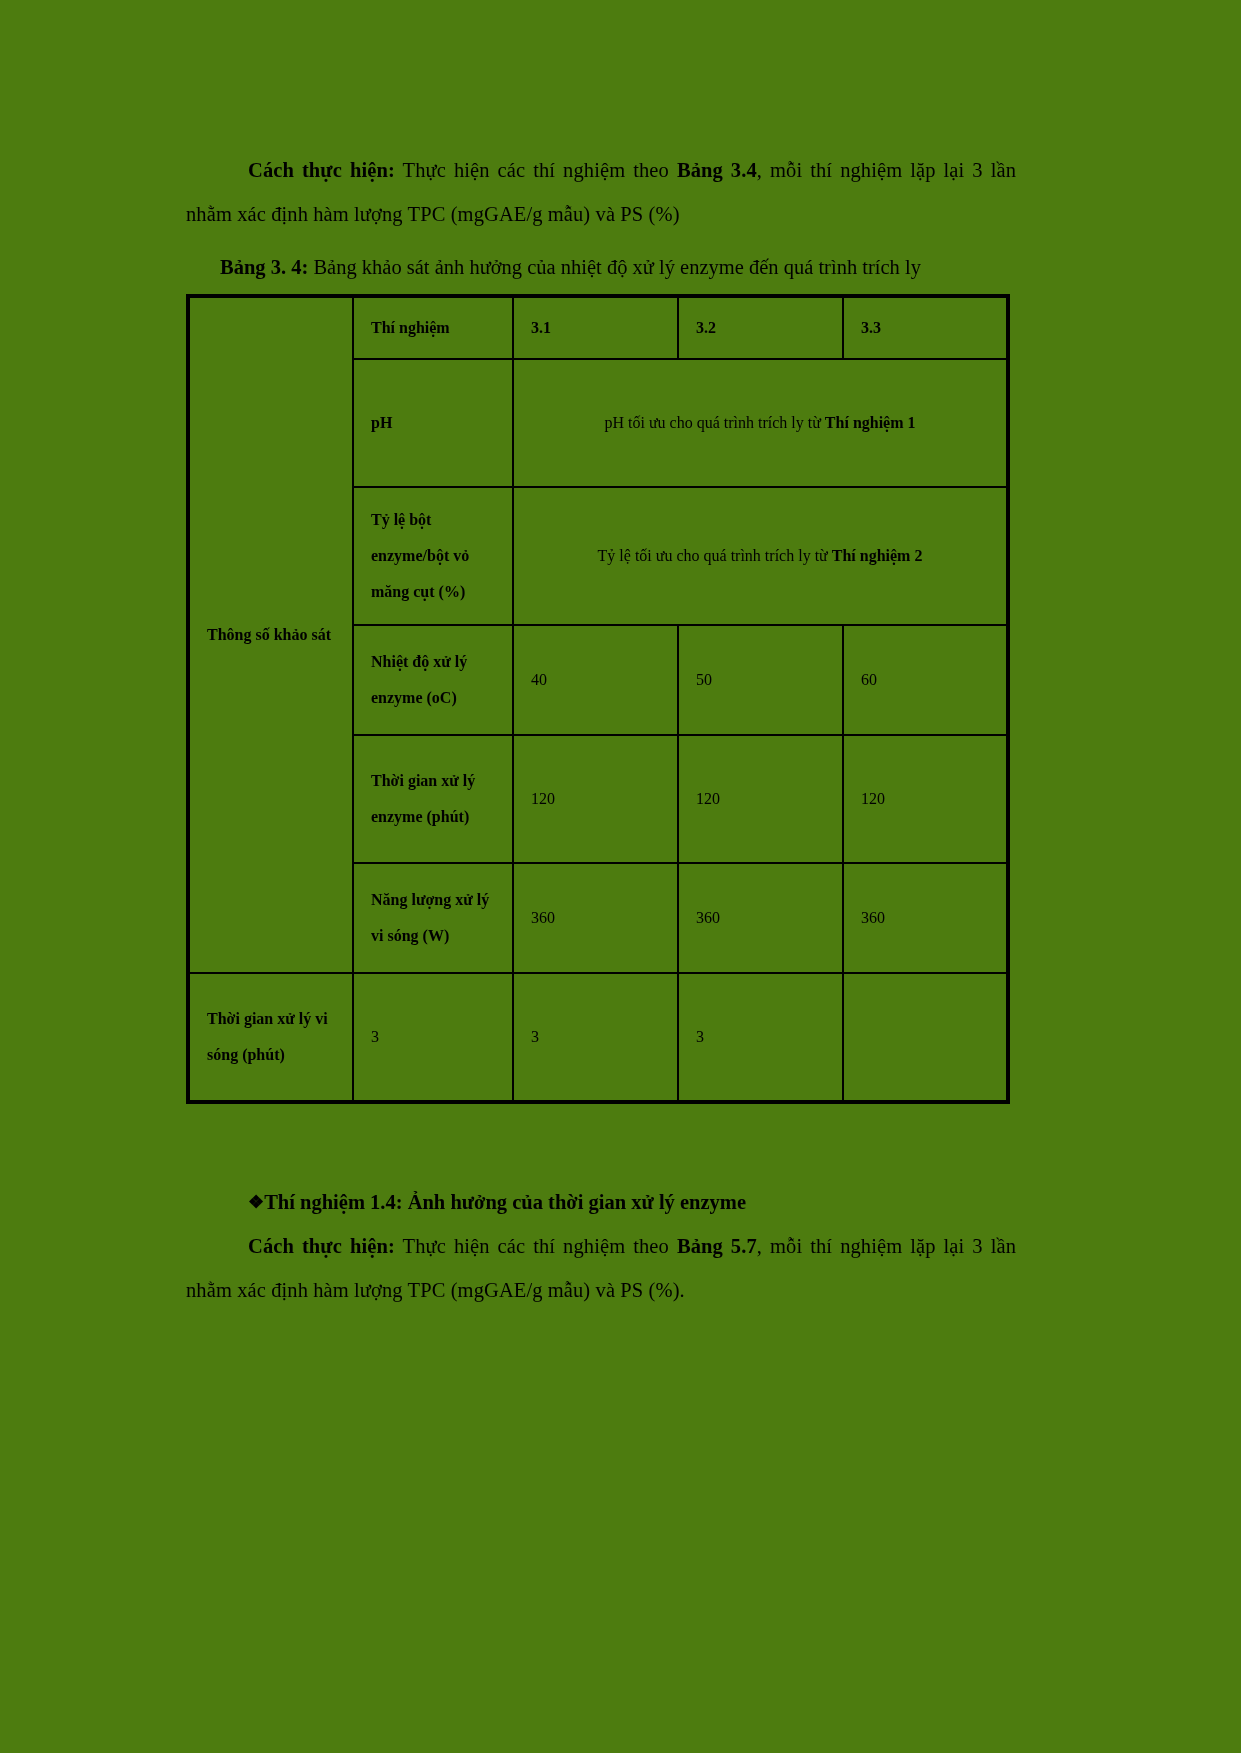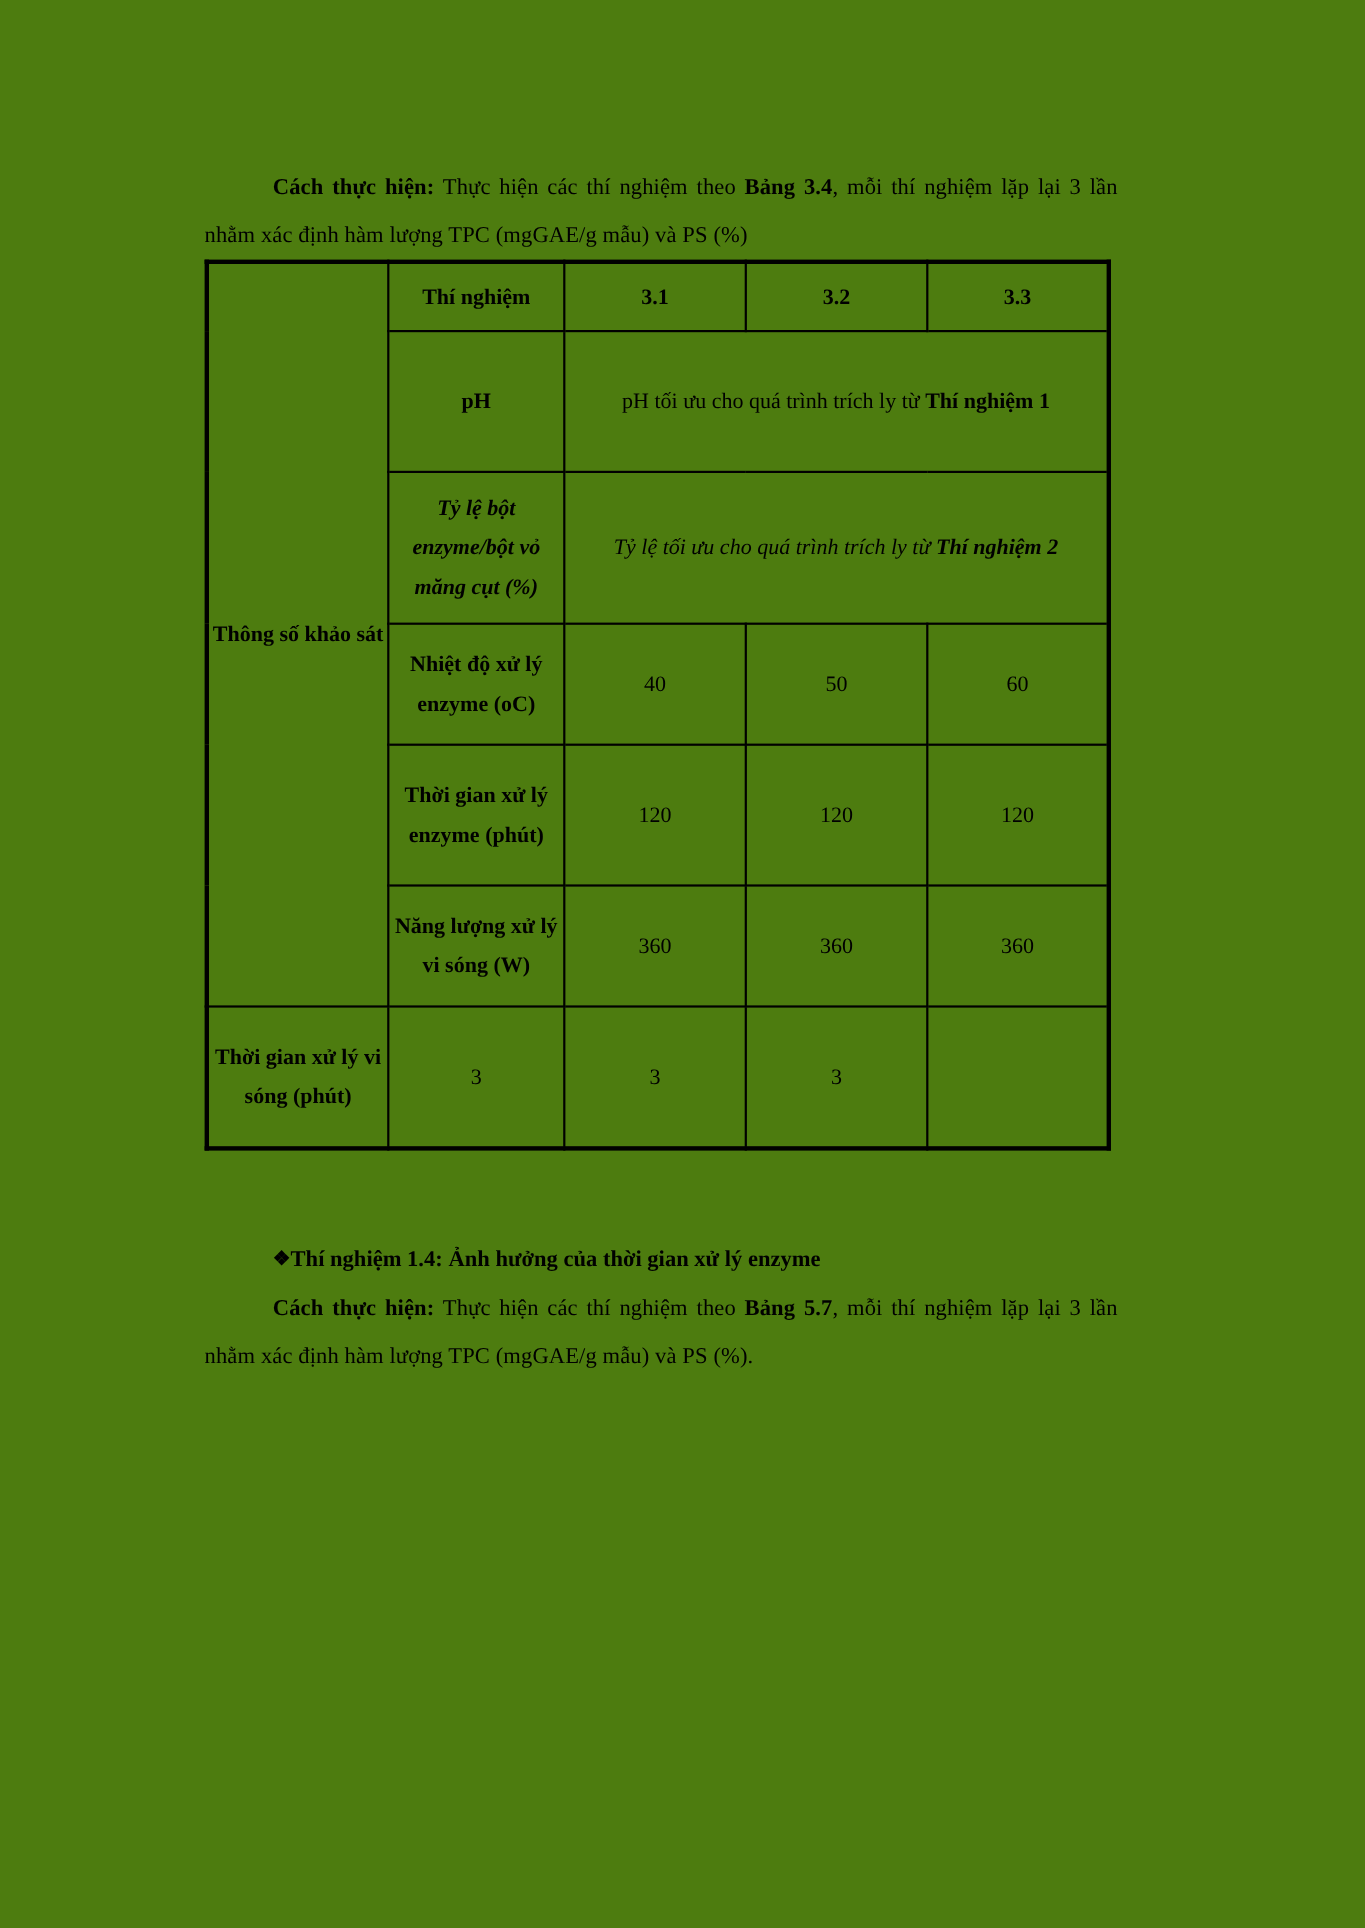--- a/index.html
+++ b/index.html
@@ -47,24 +47,23 @@
   }
 
   table.survey {
     border-collapse: collapse;
     width: 820px;
     margin-left: 0px;
     table-layout: fixed;
   }
   table.survey td {
     border: 2px solid #000;
-    padding: 4px 2px;
-    font-size: 20px;
+    padding: 4px 17px;
+    font-size: 16px;
     vertical-align: middle;
-    text-align: center;
     line-height: 36px;
   }
   table.survey {
     border: 4px solid #000;
   }
   .col-param { width: 165px; }
   .col-label { width: 160px; }
   .col-v { width: 165px; }
 
   td.param-head {
@@ -83,21 +82,21 @@
   td.span-note {
     text-align: center;
     font-weight: normal;
   }
   td.value {
     font-weight: normal;
   }
 
   .r-head td { height: 52px; }
   .r-ph td { height: 118px; }
-  .r-ratio td { height: 128px; font-style: italic; }
+  .r-ratio td { height: 128px; }
   .r-temp td { height: 100px; }
   .r-time td { height: 118px; }
   .r-power td { height: 100px; }
   .r-mwtime td { height: 118px; }
 
   .bullet-head {
     margin: 0;
     font-size: 20.5px;
     line-height: 44px;
     font-weight: bold;
@@ -119,20 +118,21 @@
   }
 </style>
 </head>
 <body>
 
 <div class="page">
   <div class="content">
 
     <p class="para indent"><b>Cách thực hiện:</b><span> Thực hiện các thí nghiệm theo </span><b>Bảng 3.4</b><span>, mỗi thí nghiệm lặp lại 3 lần nhằm xác định hàm lượng TPC (mgGAE/g mẫu) và PS (%)</span></p>
 
+    <p class="caption"><b>Bảng 3. 4:</b><span> Bảng khảo sát ảnh hưởng của nhiệt độ xử lý enzyme đến quá trình trích ly</span></p>
 
     <table class="survey">
       <colgroup>
         <col class="col-param">
         <col class="col-label">
         <col class="col-v">
         <col class="col-v">
         <col class="col-v">
       </colgroup>
       <tbody>

